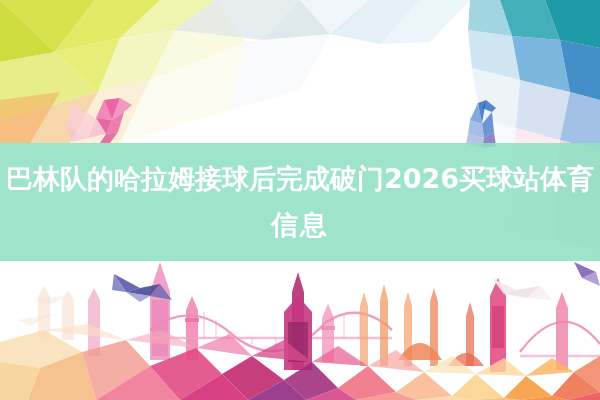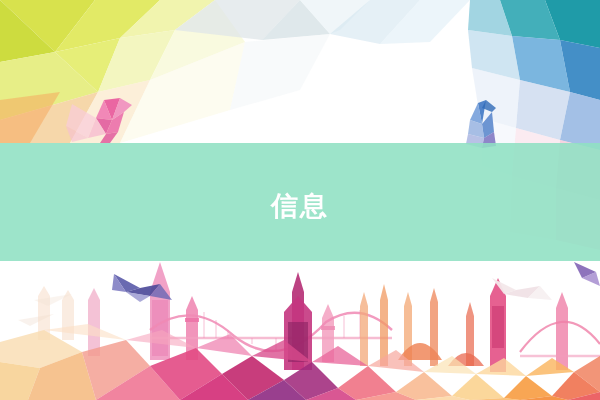--- a/index.html
+++ b/index.html
@@ -250,16 +250,17 @@
     </svg>
   </div>
 
   <div id="band-layer">
     <svg viewBox="0 0 600 400" xmlns="http://www.w3.org/2000/svg" aria-hidden="true">
       <rect x="0" y="143" width="600" height="118" fill="#8fe0c3" opacity="0.88"></rect>
     </svg>
   </div>
 
   <div id="text-layer">
+    <div class="headline line1">巴林队的哈拉姆接球后完成破门2026买球站体育</div>
     <div class="headline line2">信息</div>
   </div>
 
 </div>
 
 </body></html>

